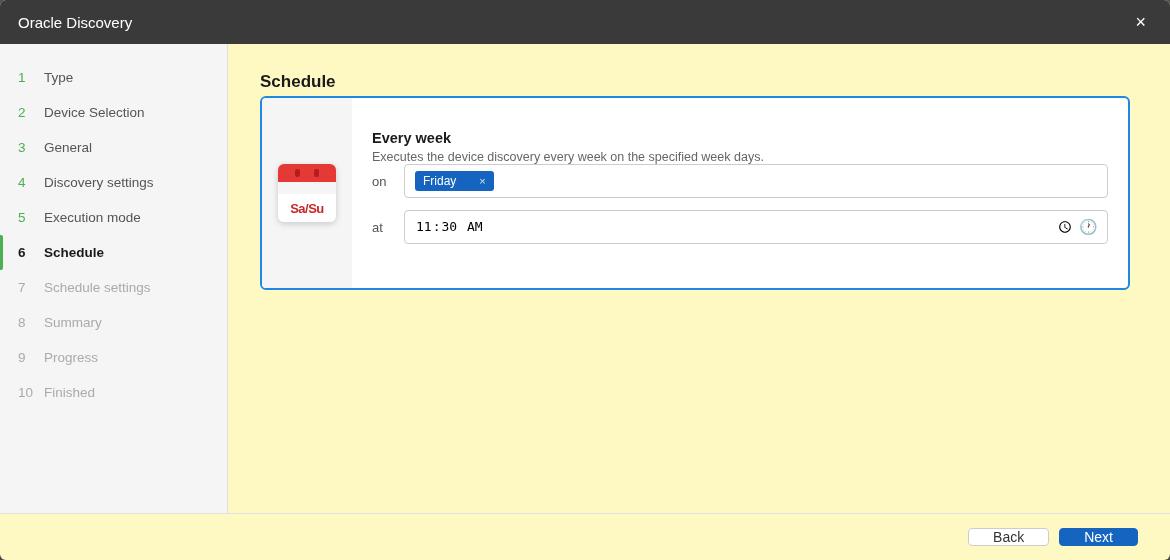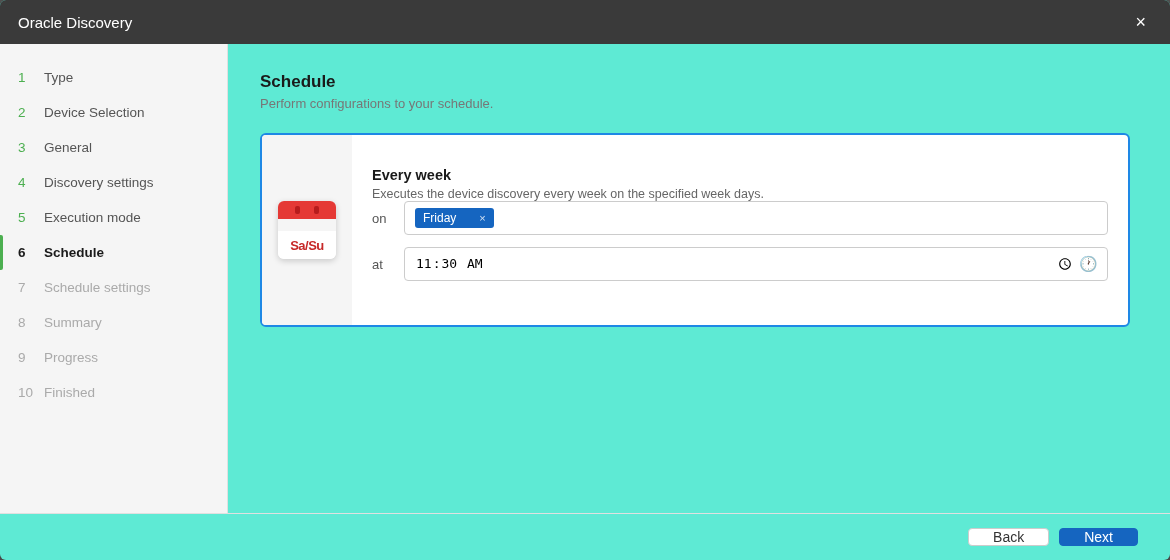--- a/index.html
+++ b/index.html
@@ -7,21 +7,21 @@
       background: #555;
       display: flex;
       align-items: center;
       justify-content: center;
       min-height: 100vh;
       font-family: -apple-system, BlinkMacSystemFont, 'Segoe UI', Arial, sans-serif;
     }
     .modal {
       width: 1170px;
       height: 560px;
-      background: #5eead4;
+      background: #fef9c3;
       border-radius: 6px;
       overflow: hidden;
       display: flex;
       flex-direction: column;
       box-shadow: 0 8px 32px rgba(0,0,0,0.4);
     }
     .modal-header {
       background: #3a3a3a;
       color: #fff;
       display: flex;
@@ -310,21 +310,20 @@
         <span>Progress</span>
       </div>
       <div class="sidebar-item disabled">
         <span class="step-num">10</span>
         <span>Finished</span>
       </div>
     </nav>
 
     <div class="content">
       <div class="content-title">Schedule</div>
-      <div class="content-subtitle">Perform configurations to your schedule.</div>
 
       <div class="schedule-card">
 
         <div class="schedule-card-icon">
           <div class="calendar-icon">
             <div class="calendar-top"></div>
             <div class="calendar-bottom">Sa/Su</div>
           </div>
         </div>
 

